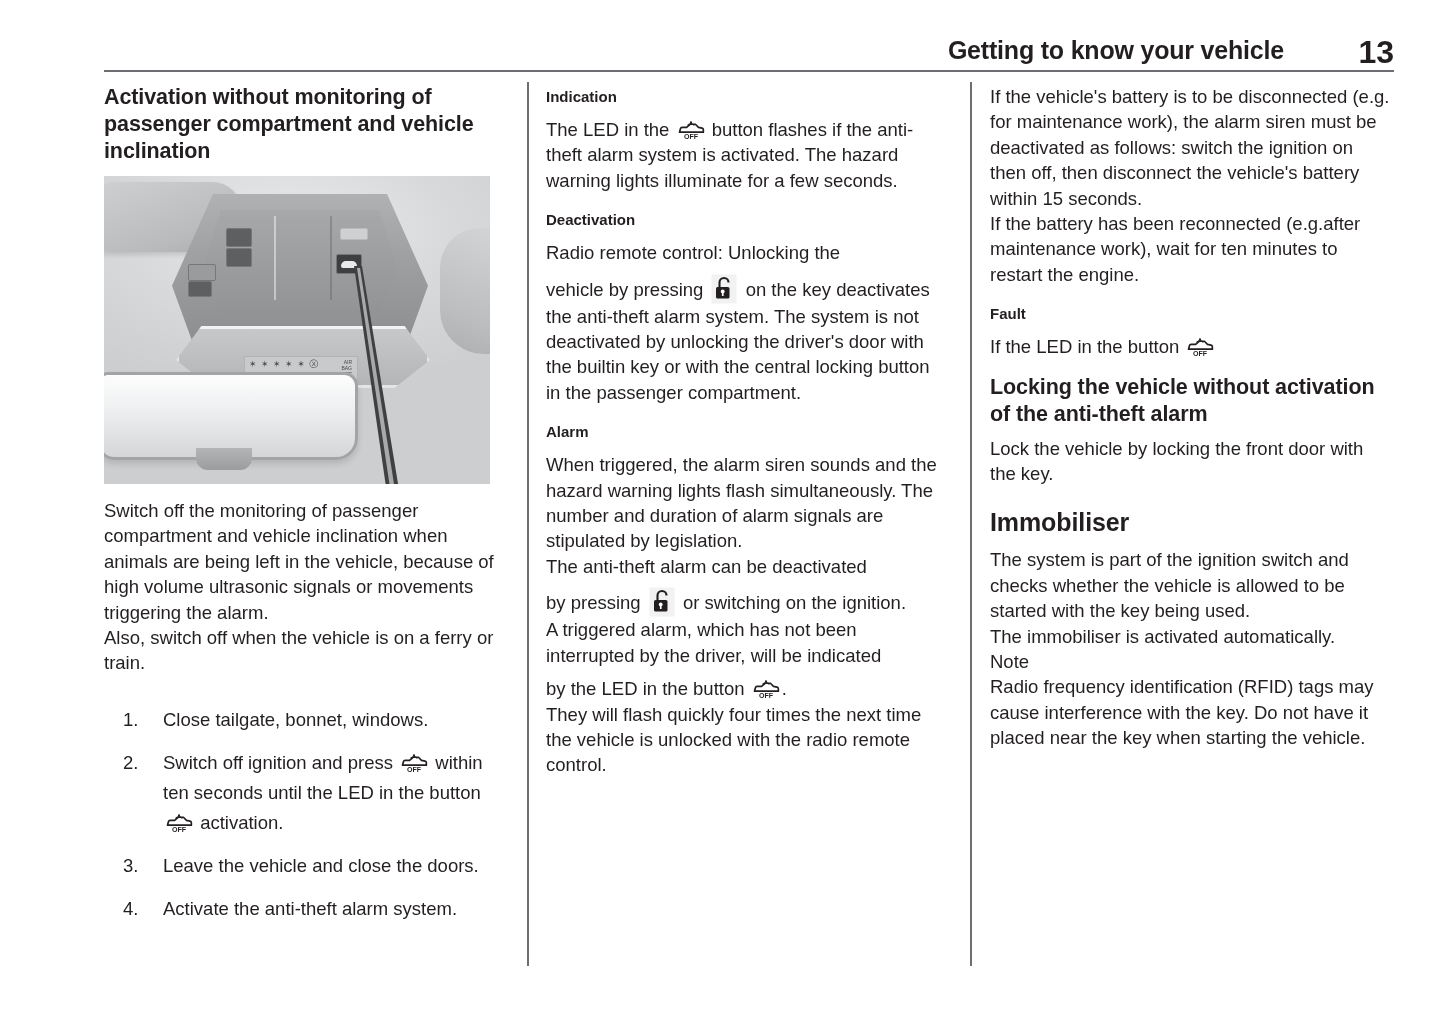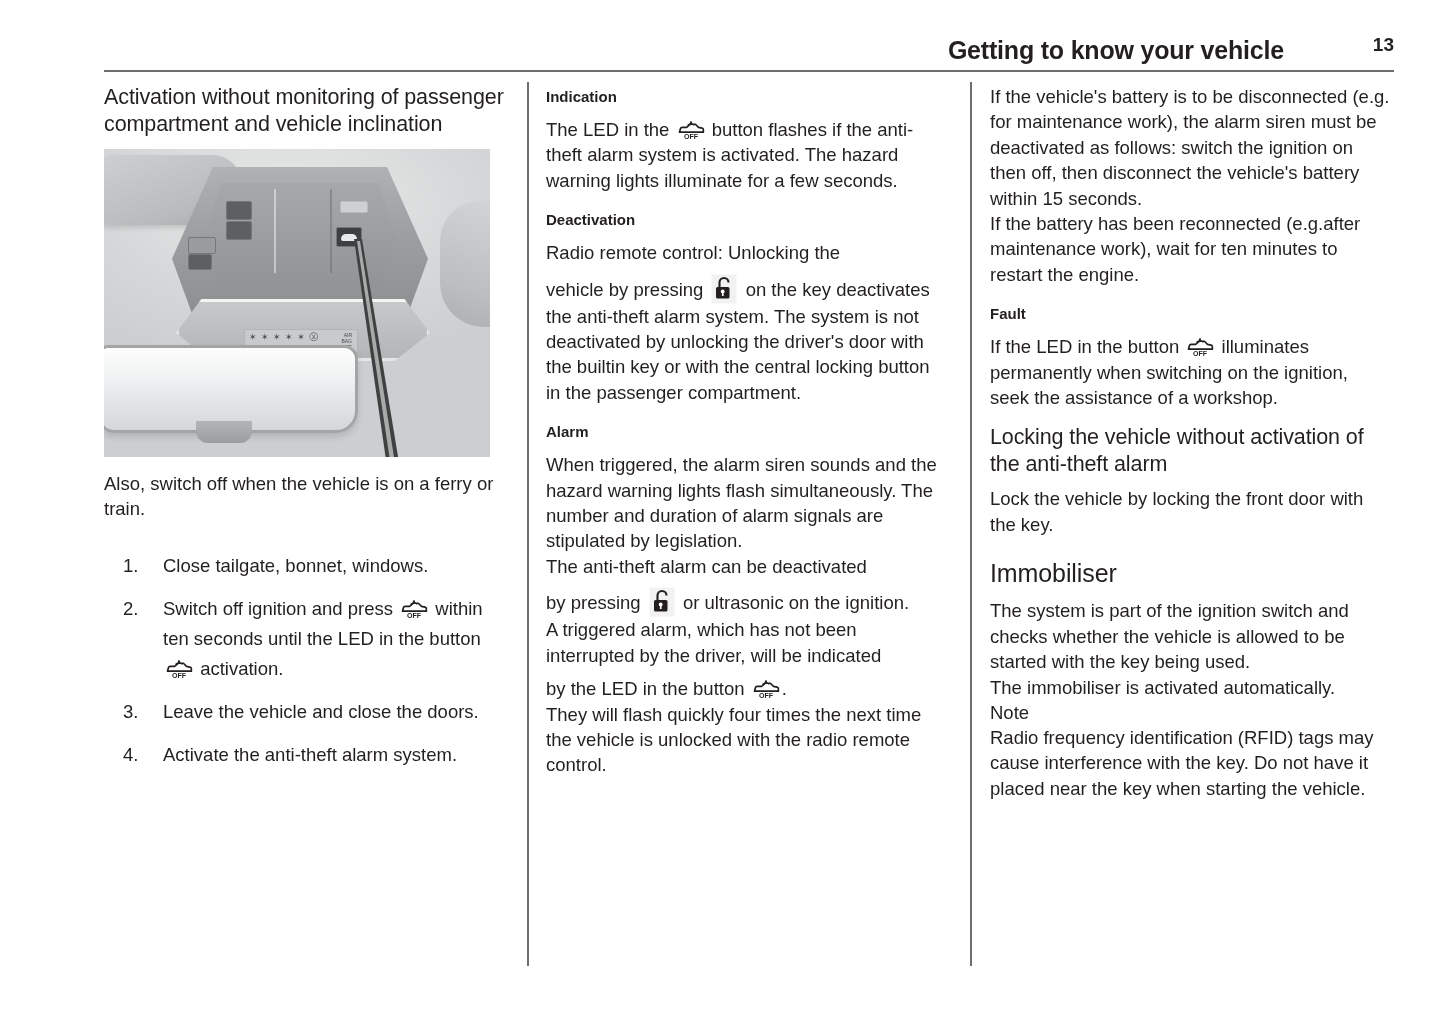--- a/index.html
+++ b/index.html
@@ -31,21 +31,21 @@
     font-size: 25px;
     font-weight: bold;
     letter-spacing: -0.2px;
     white-space: nowrap;
     text-align: center;
   }
   #header-page-number {
     position: absolute;
     right: 0;
     top: -2px;
-    font-size: 19px;
+    font-size: 32px;
     font-weight: bold;
   }
   #header-rule {
     position: absolute;
     left: 0;
     top: 34px;
     width: 1290px;
     height: 2px;
     background: #6d6e71;
   }
@@ -66,21 +66,21 @@
     width: 2px;
     height: 884px;
     background: #6d6e71;
   }
   #divider-1 { left: 527px; }
   #divider-2 { left: 970px; }
 
   
   h2.sec-title {
     font-size: 21.5px;
-    font-weight: normal;
+    font-weight: bold;
     line-height: 27px;
     margin: 0 0 10px 0;
     letter-spacing: -0.1px;
   }
   h2.sec-title.tight { margin-bottom: 8px; }
   h3.sub-title {
     font-size: 15px;
     font-weight: bold;
     line-height: 26px;
     margin: 0 0 7px 0;
@@ -338,20 +338,21 @@
     <div id="mirror"></div>
     <div id="mirror-stem"></div>
 
     <svg id="callout-line" viewBox="0 0 100 310">
       <polygon points="6,2 14,2 62,292 48,292" fill="#3f4041"></polygon>
       <polygon points="9,4 12,4 57,290 52,290" fill="#ffffff" opacity="0.55"></polygon>
     </svg>
 
   </div>
 
+  <p class="body">Switch off the monitoring of passenger compartment and vehicle inclination when animals are being left in the vehicle, because of high volume ultrasonic signals or movements triggering the alarm.</p>
   <p class="body">Also, switch off when the vehicle is on a ferry or train.</p>
 
   <div class="spacer-md"></div>
 
   <ol class="steps">
     <li>
       <span>Close tailgate, bonnet, windows.</span>
     </li>
     <li>
       <span>Switch off ignition and press</span>
@@ -432,21 +433,21 @@
   <p class="body">The anti-theft alarm can be deactivated</p>
   <p class="body gap-before-sm">
     <span>by pressing</span>
     <svg class="icon-unlock" viewBox="0 0 26 30">
       <rect x="0.5" y="0.5" width="25" height="29" fill="#f2f2f2" stroke="none"></rect>
       <path d="M8.5 13 L8.5 8.5 A4.5 4.5 0 0 1 17.5 8.5" fill="none" stroke="#231f20" stroke-width="2.1"></path>
       <rect x="5" y="13" width="13.5" height="11.5" rx="1.6" fill="#231f20"></rect>
       <circle cx="11.7" cy="17.4" r="1.9" fill="#ffffff"></circle>
       <rect x="10.9" y="17.8" width="1.7" height="4.2" fill="#ffffff"></rect>
     </svg>
-    <span>or ultrasonic on the ignition.</span>
+    <span>or switching on the ignition.</span>
   </p>
   <p class="body">A triggered alarm, which has not been interrupted by the driver, will be indicated</p>
   <p class="body gap-before-sm">
     <span>by the LED in the button</span>
     <svg class="icon-car-off" viewBox="0 0 34 22">
       <g fill="none" stroke="#231f20" stroke-width="1.9" stroke-linecap="round" stroke-linejoin="round">
         <path d="M4 13.5 L5 9.5 C5.3 8.4 6 8 7 8 L12 8 L16 4.5 L22 4.5 L25.5 8 L29.5 8.8 C30.6 9 31 9.8 31 10.8 L31 13.5 L4 13.5 Z"></path>
       </g>
       <g fill="#231f20">
           <circle cx="17" cy="2.4" r="1.25"></circle>
@@ -474,21 +475,20 @@
         <path d="M4 13.5 L5 9.5 C5.3 8.4 6 8 7 8 L12 8 L16 4.5 L22 4.5 L25.5 8 L29.5 8.8 C30.6 9 31 9.8 31 10.8 L31 13.5 L4 13.5 Z"></path>
       </g>
       <g fill="#231f20">
           <circle cx="17" cy="2.4" r="1.25"></circle>
         </g>
       <g fill="none" stroke="#231f20" stroke-width="1.4" stroke-linecap="round">
         <path d="M13.6 5.4 A5 5 0 0 1 20.4 5.4"></path>
       </g>
       <text x="17" y="21" font-family="Liberation Sans, sans-serif" font-size="8" font-weight="bold" fill="#231f20" text-anchor="middle">OFF</text>
     </svg>
-    <span>illuminates permanently when switching on the ignition, seek the assistance of a workshop.</span>
   </p>
 
   <div class="spacer-md"></div>
   <h2 class="sec-title tight">Locking the vehicle without activation of the anti-theft alarm</h2>
   <p class="body">Lock the vehicle by locking the front door with the key.</p>
 
   <div class="spacer-lg"></div>
   <h2 class="sec-title" style="font-size:25px;line-height:31px;margin-bottom:9px;">Immobiliser</h2>
   <p class="body">The system is part of the ignition switch and checks whether the vehicle is allowed to be started with the key being used.</p>
   <p class="body">The immobiliser is activated automatically.</p>

